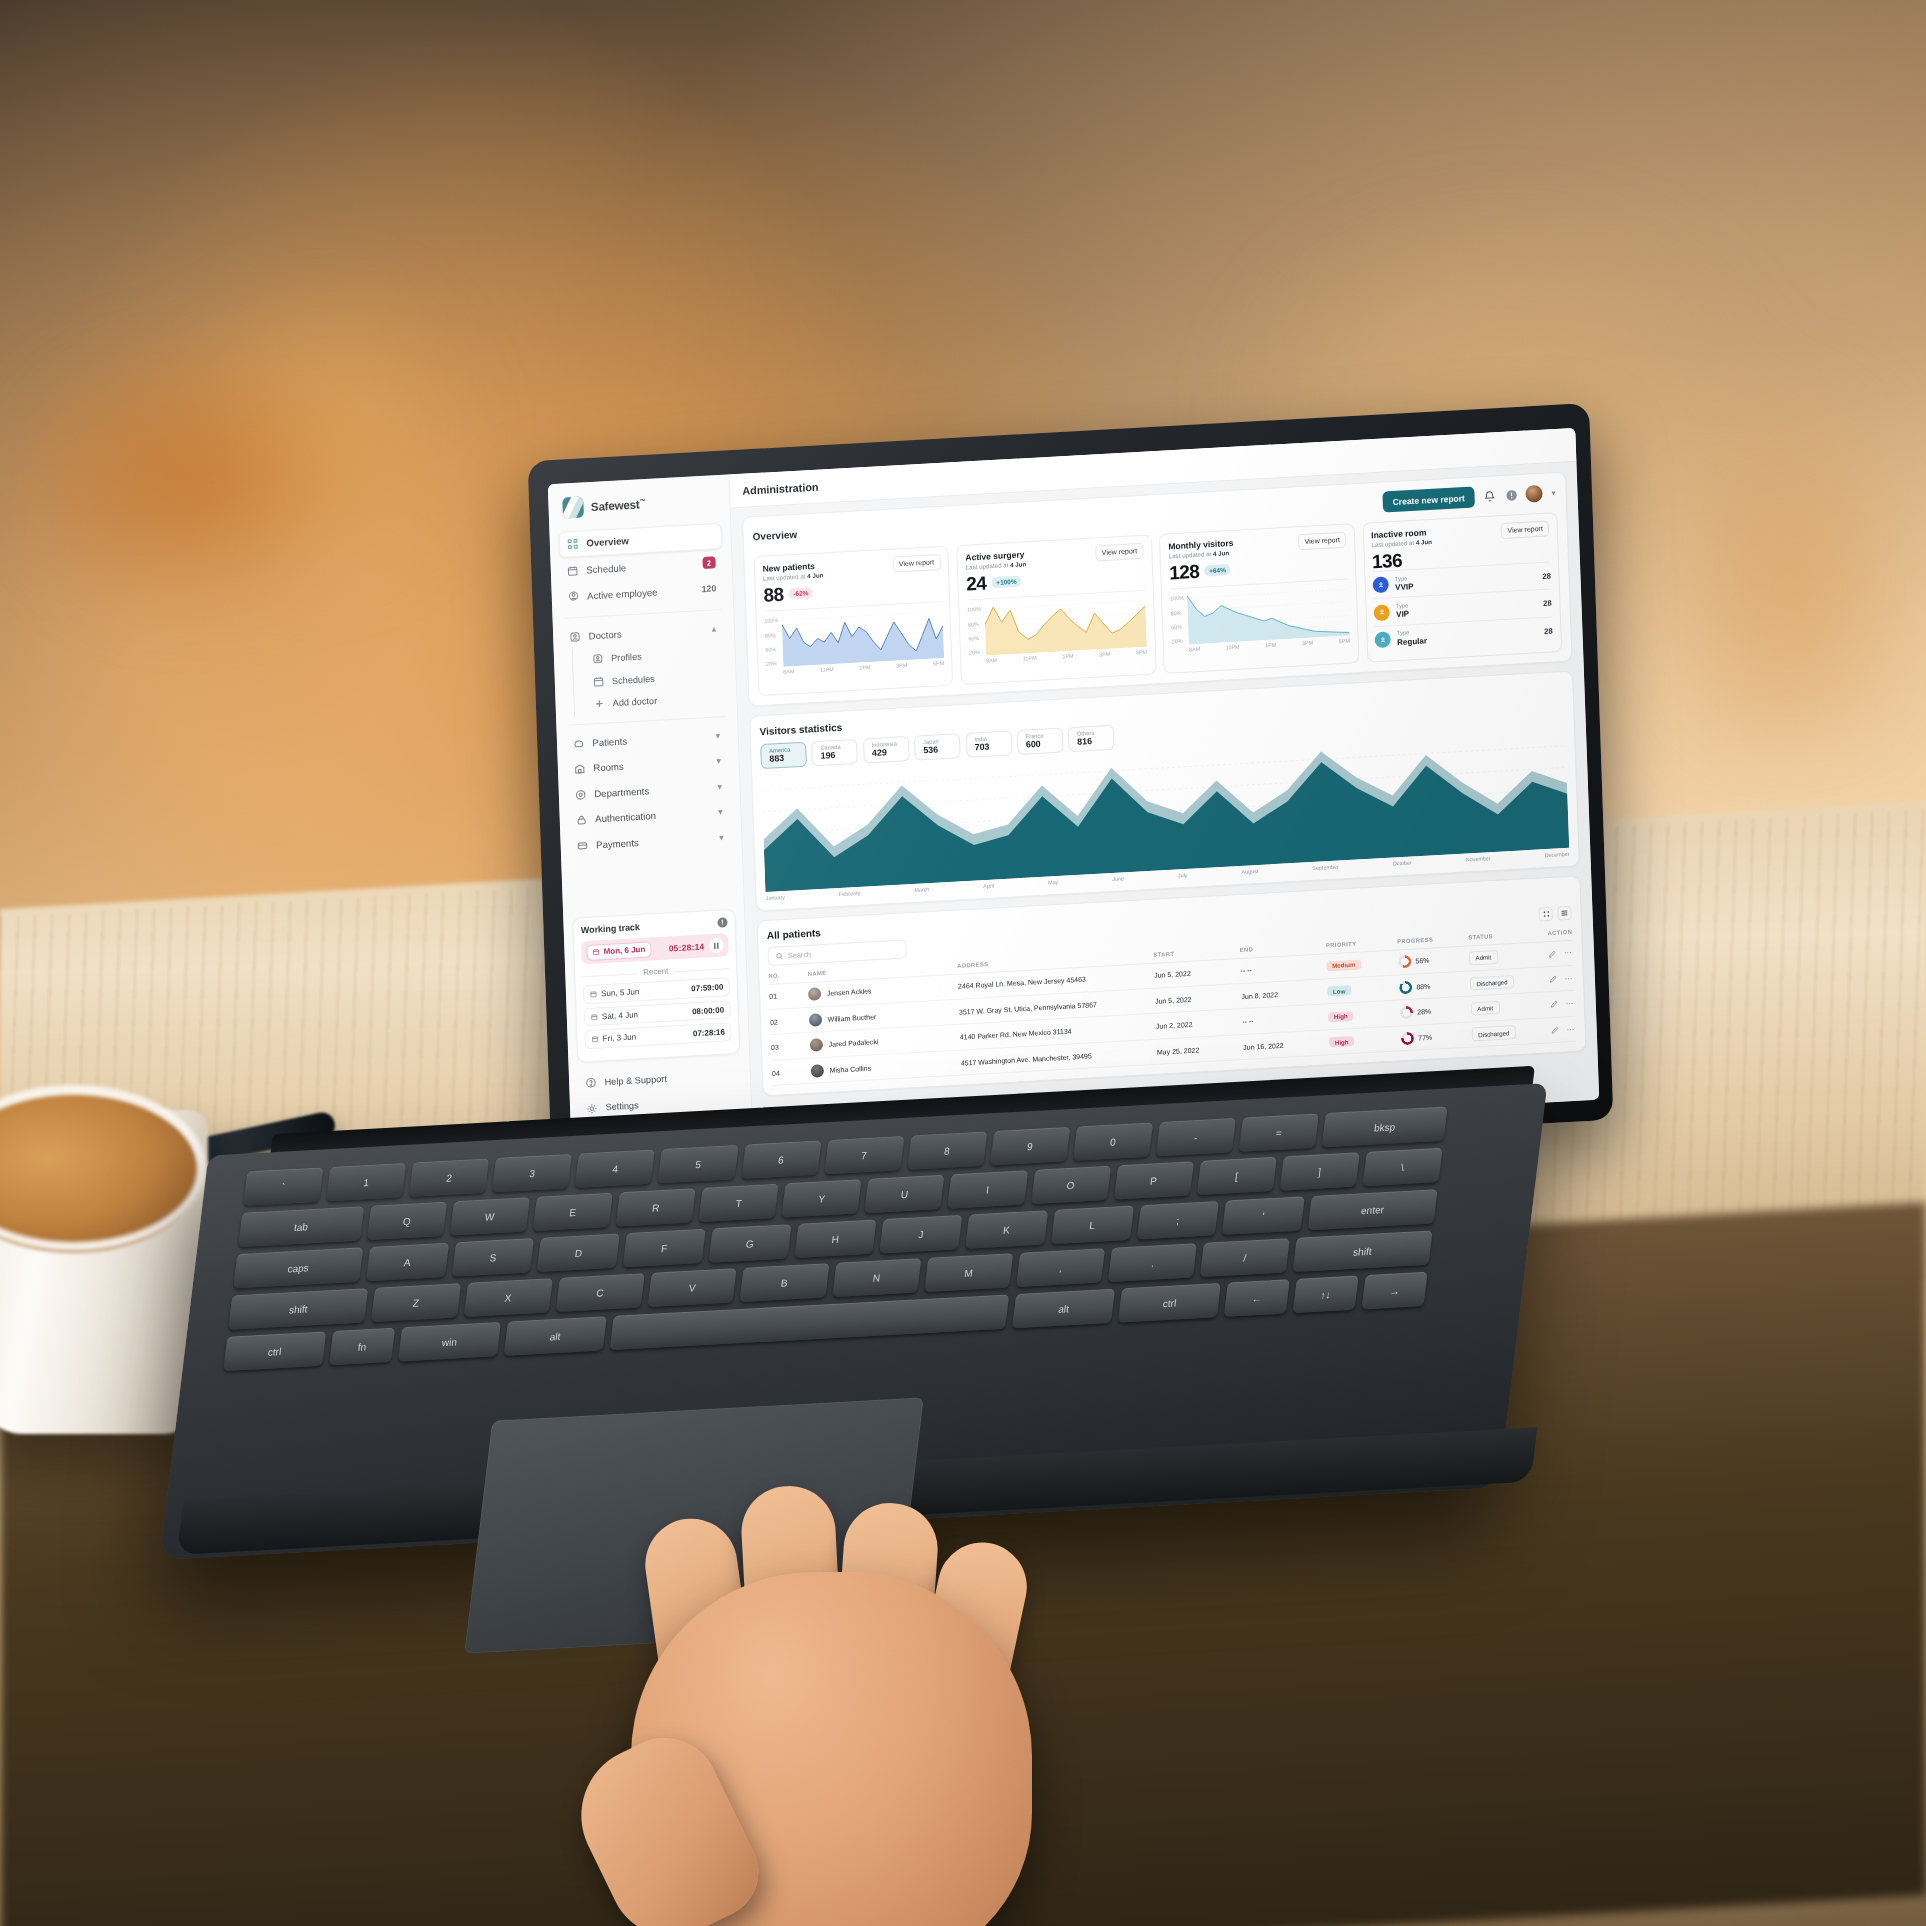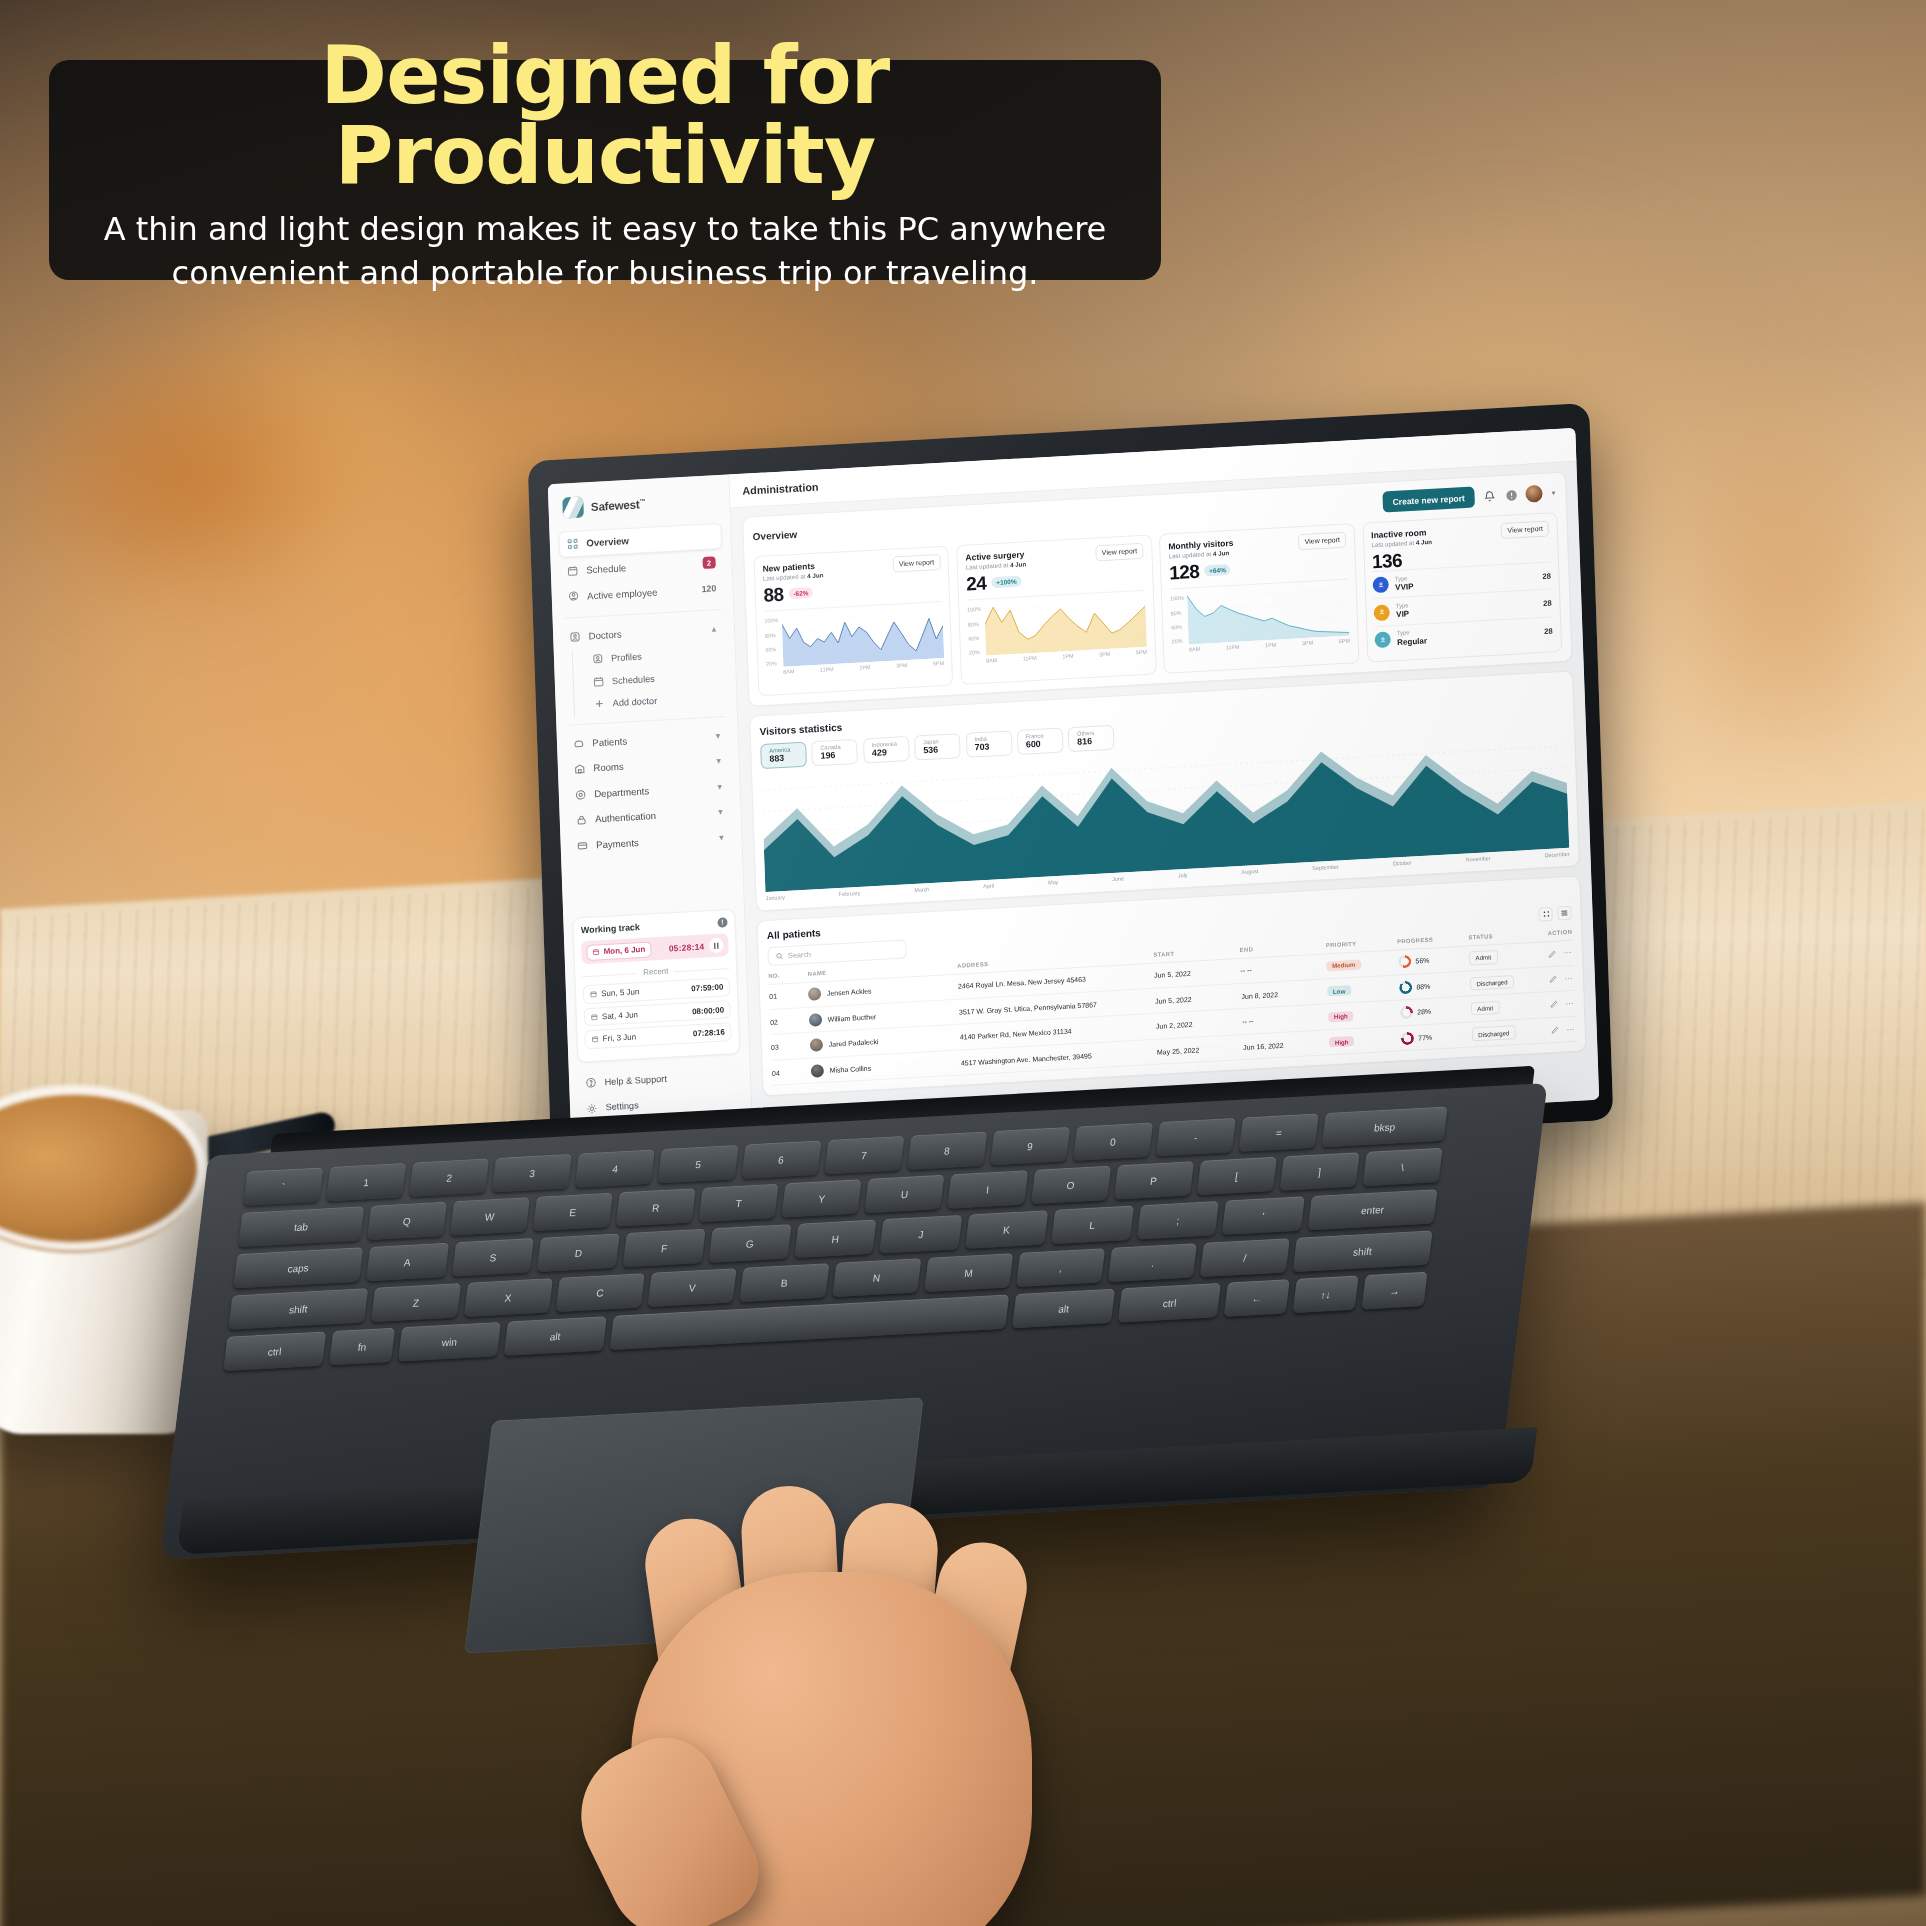--- a/index.html
+++ b/index.html
@@ -965,19 +965,15 @@
 
   <div class="hand">
     <div class="finger f1"></div>
     <div class="finger f2"></div>
     <div class="finger f3"></div>
     <div class="finger f4"></div>
     <div class="palm"></div>
     <div class="thumb"></div>
   </div>
 
-  <div class="banner">
-    <h1>Designed for Productivity</h1>
-    <p>A thin and light design makes it easy to take this PC anywhere convenient and portable for business trip or traveling.</p>
-  </div>
 
 </div>
 
 
 </body></html>

